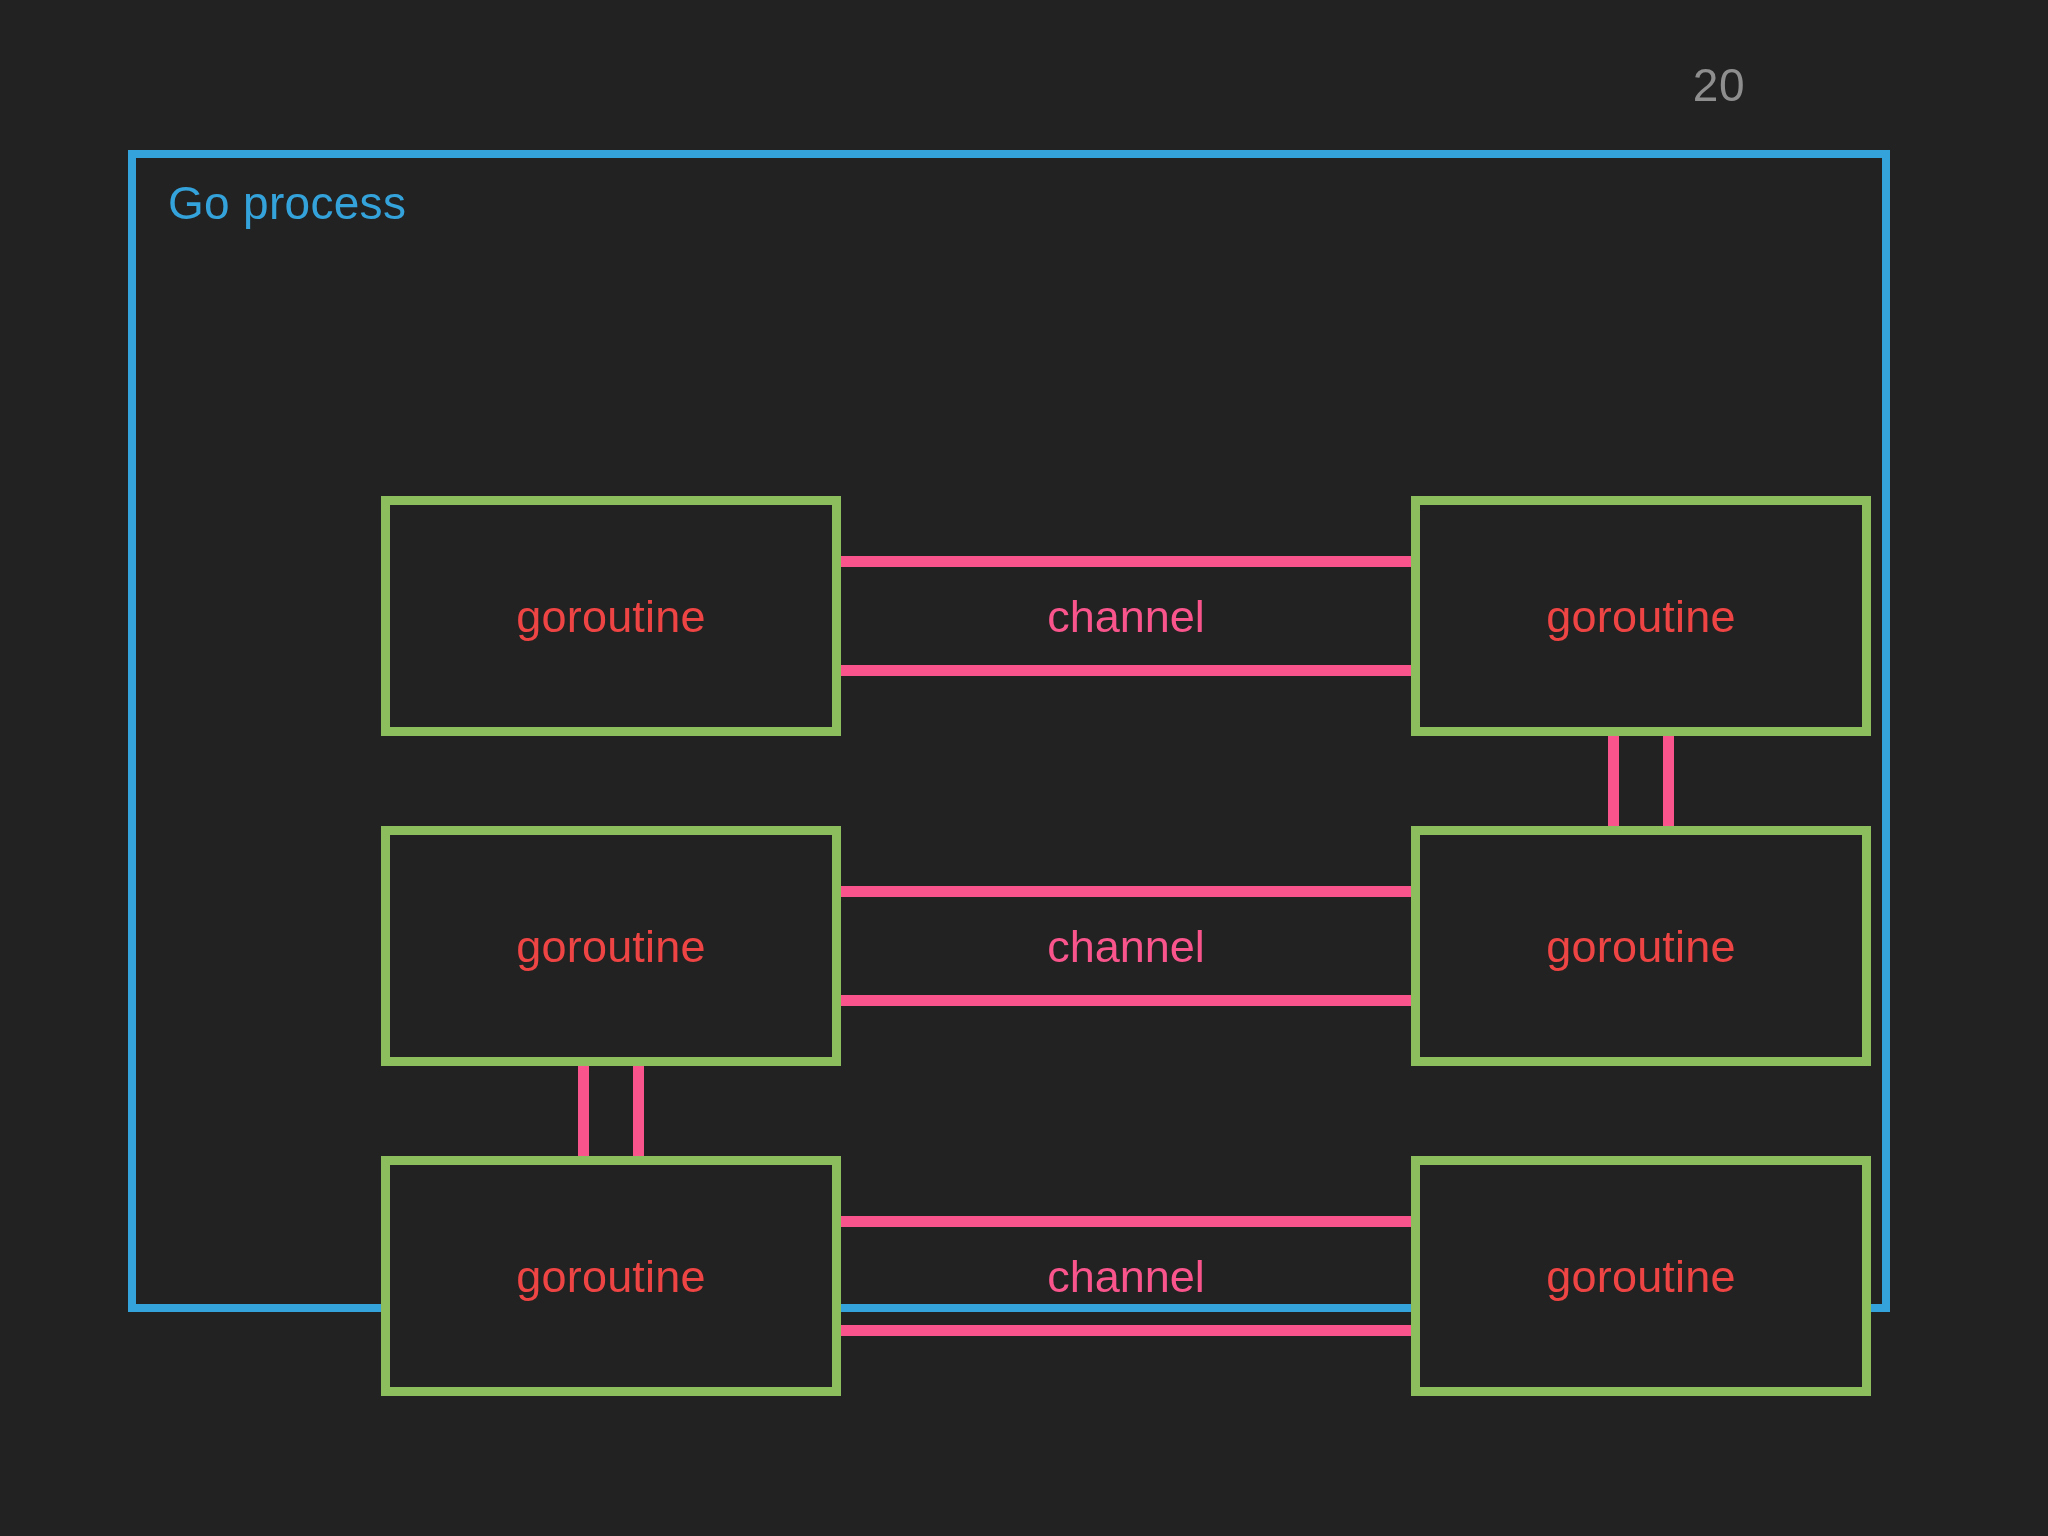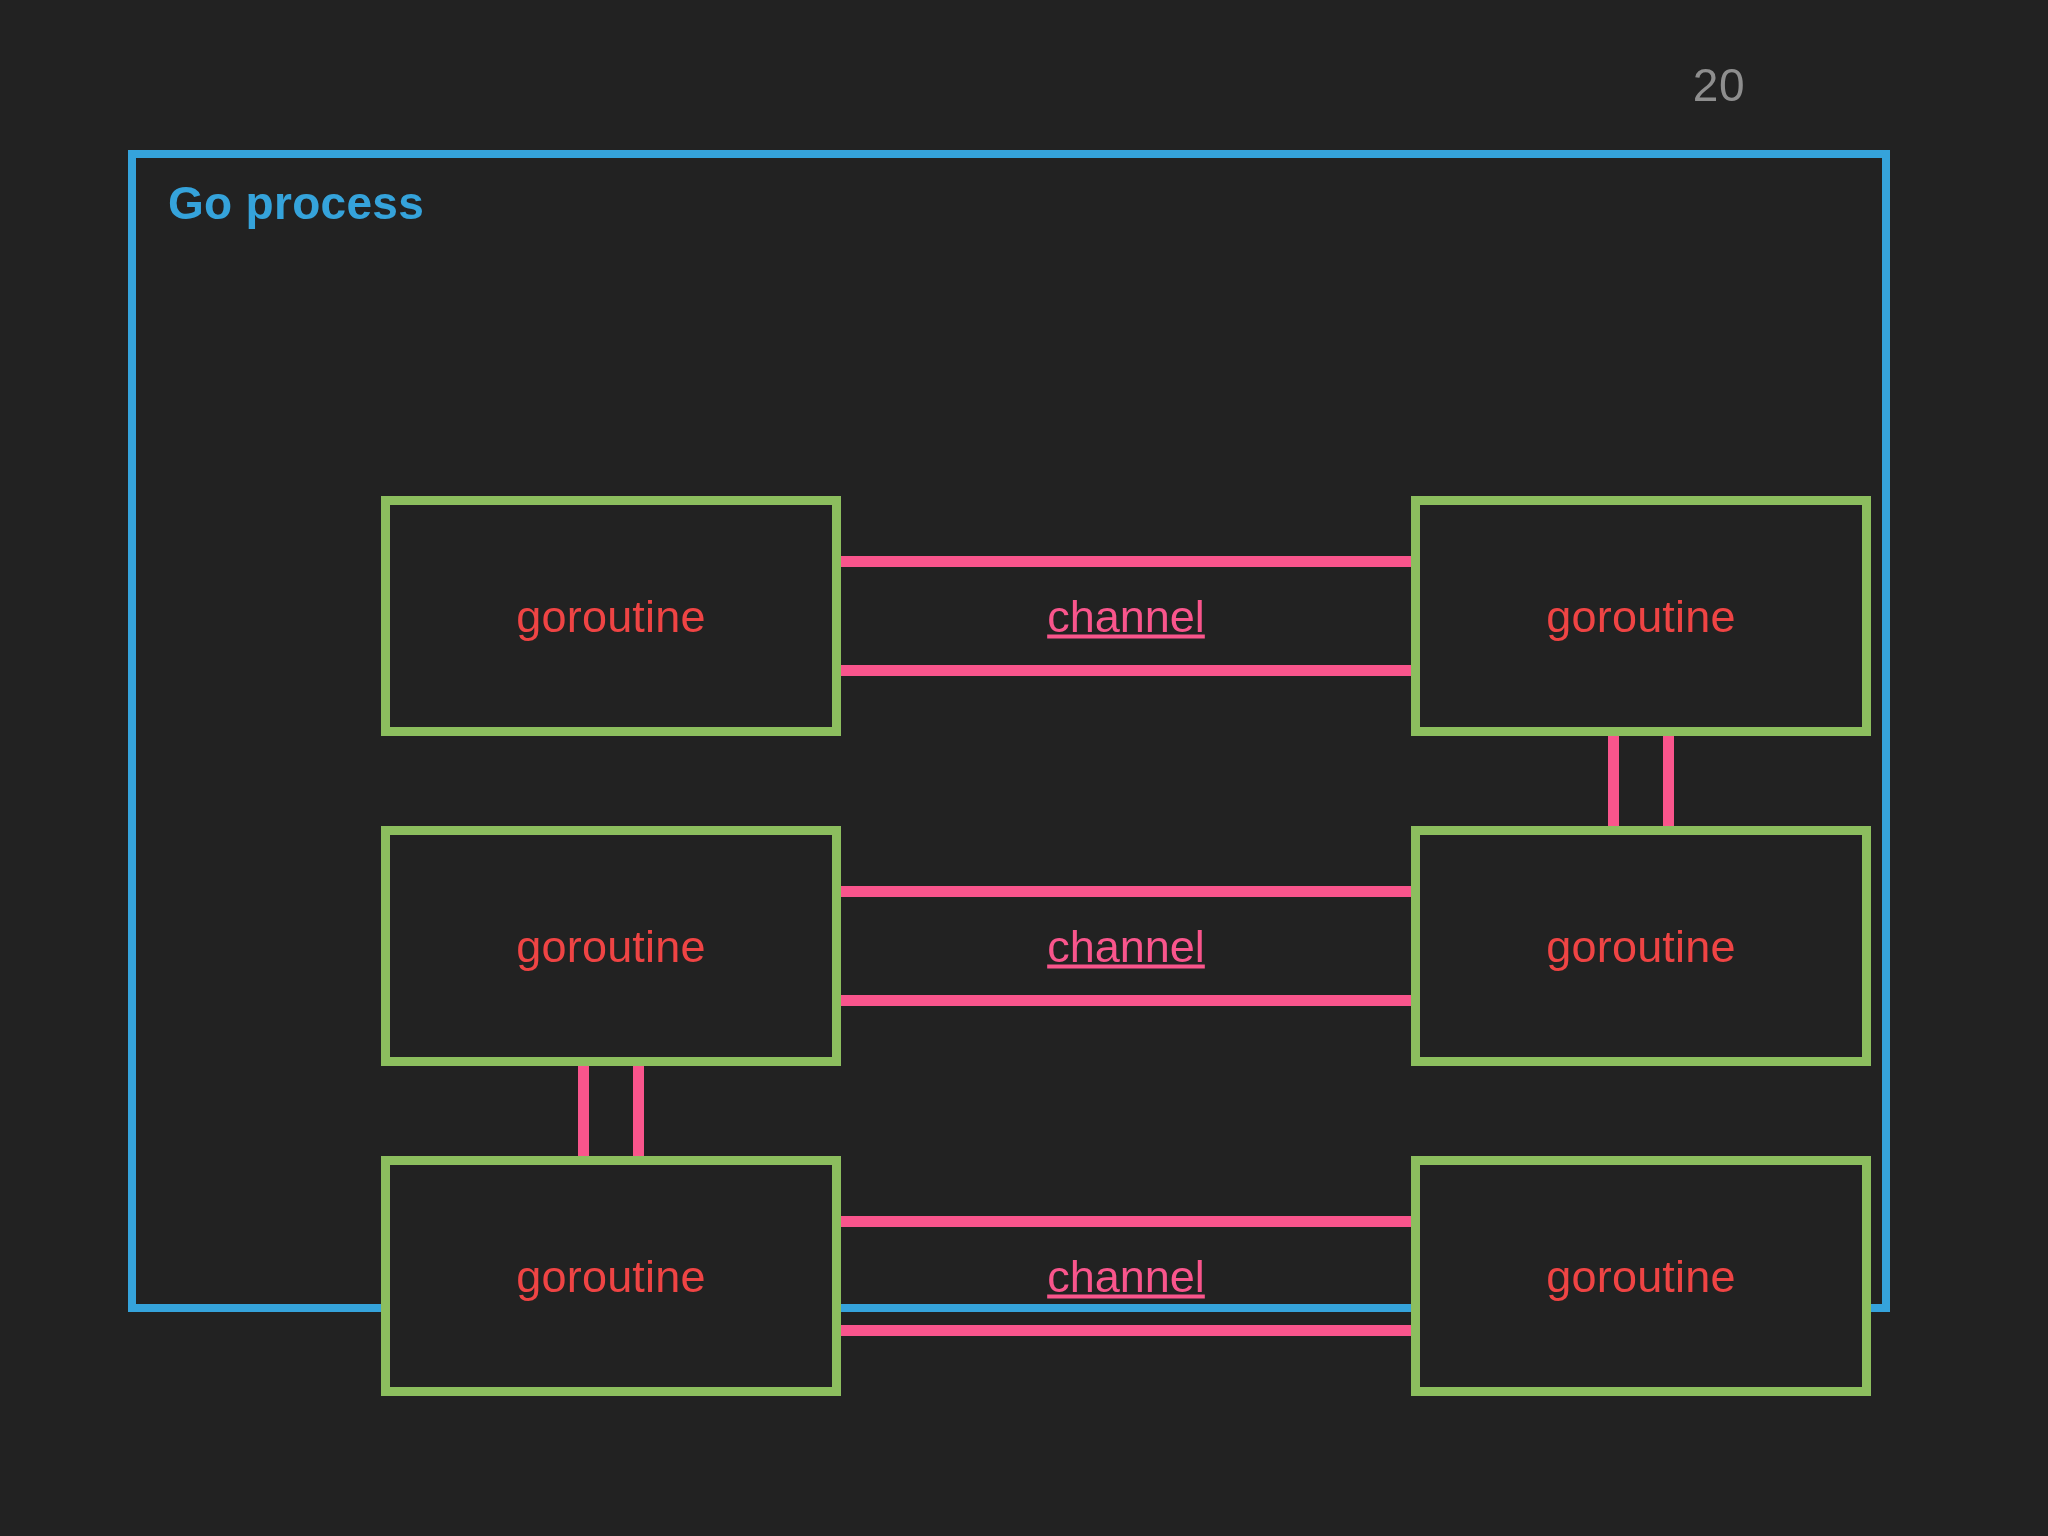--- a/index.html
+++ b/index.html
@@ -45,21 +45,20 @@
   }
   .process-title {
     position: absolute;
     left: 32px;
     top: 22px;
     font-size: 46px;
     color: #35A3DB;
     line-height: 1;
     letter-spacing: 0.3px;
     white-space: nowrap;
-    font-weight: bold;
   }
 
   
   .goroutine {
     position: absolute;
     width: 460px;
     height: 240px;
     border: 9px solid #8CBE5E;
     box-sizing: border-box;
     background: #222222;
@@ -101,21 +100,20 @@
   .h-channel .h-label {
     position: absolute;
     left: 0;
     top: 50%;
     width: 100%;
     transform: translateY(-50%);
     text-align: center;
     font-size: 45px;
     color: #F9558C;
     line-height: 1;
-    text-decoration: underline;
   }
 
   .hc-r0 { top: 398px; }
   .hc-r1 { top: 728px; }
   .hc-r2 { top: 1058px; }
 
   
   .v-channel {
     position: absolute;
     width: 66px;

